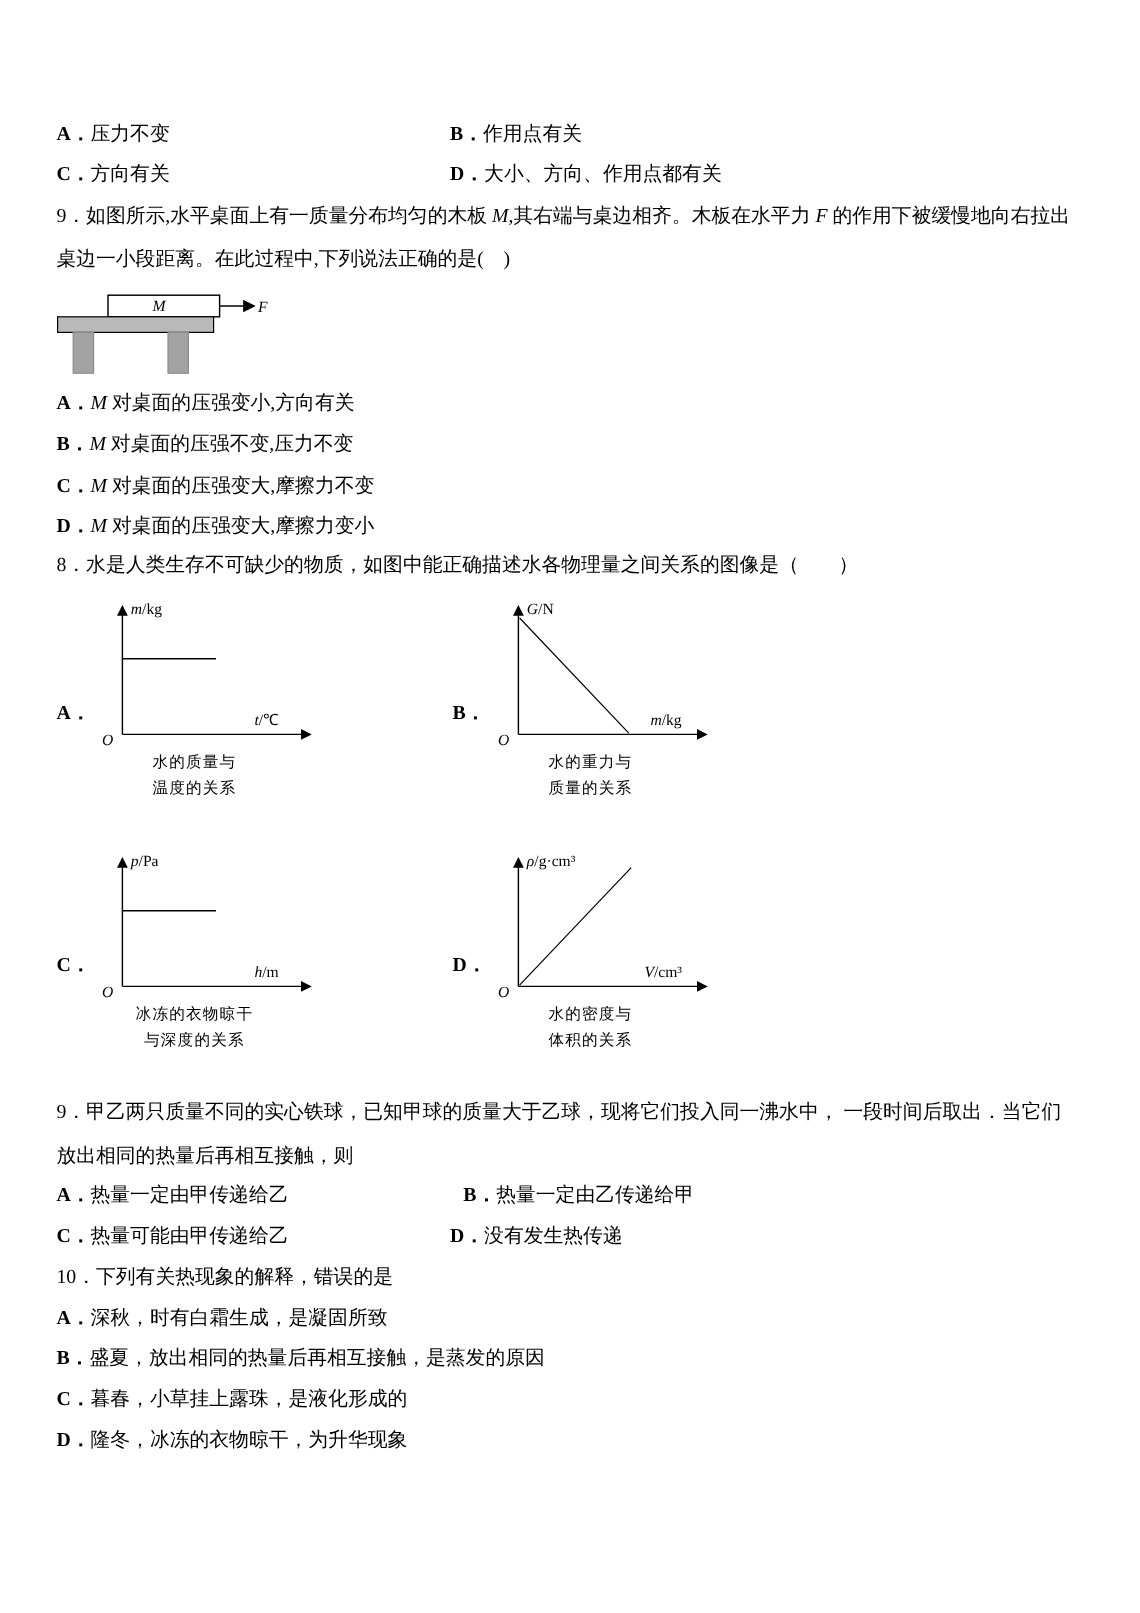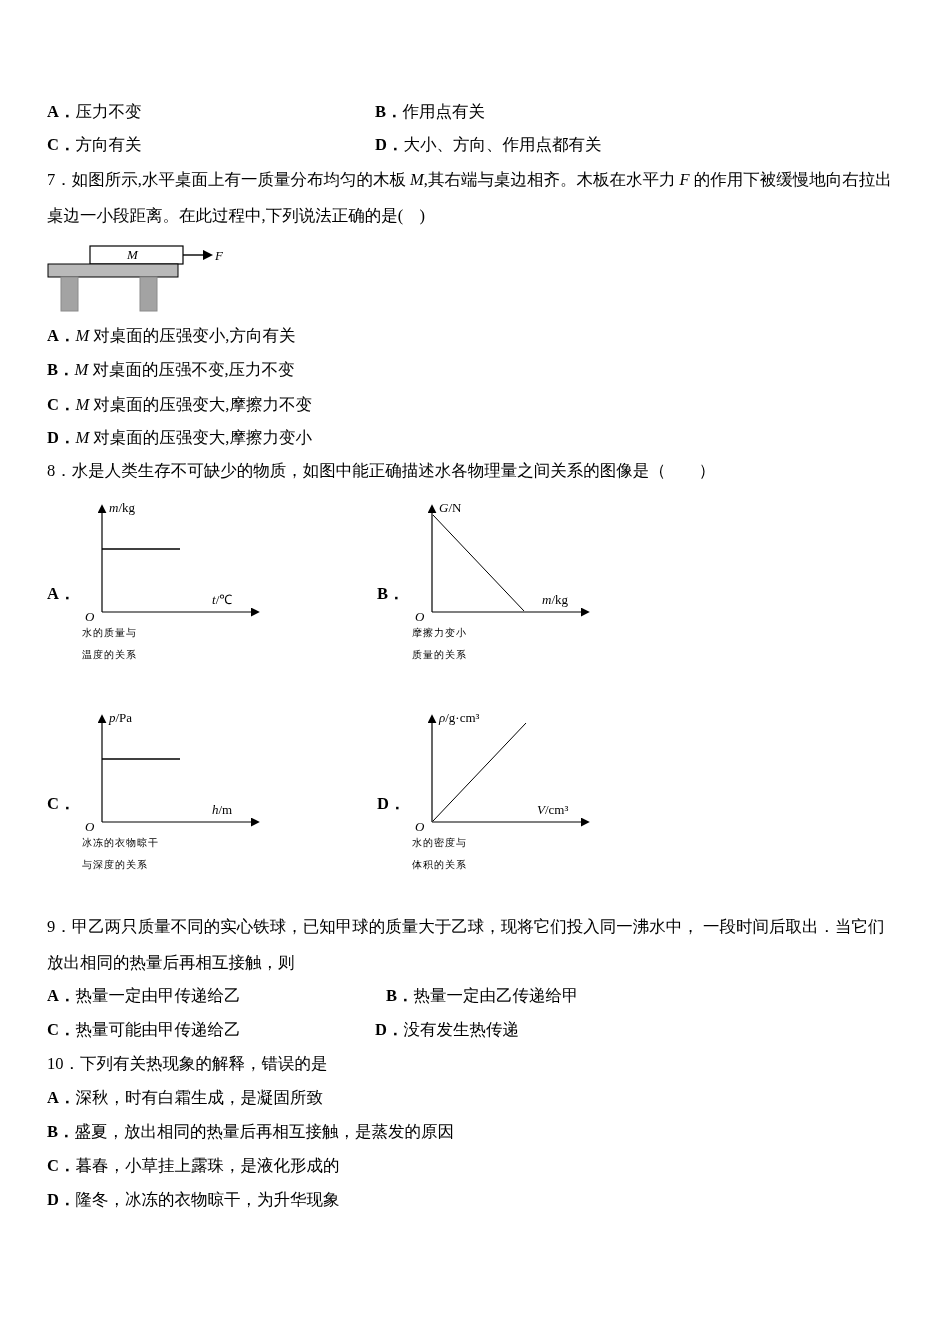--- a/index.html
+++ b/index.html
@@ -8,21 +8,21 @@
     width:950px;height:1344px;
     background:#ffffff;
     color:#000;
     font-family:"Liberation Serif", serif;
     font-size:16.5px;
     overflow:hidden;
   }
   .t{position:absolute;white-space:pre;line-height:1.25;}
   .lbl{font-weight:bold;}
   .it{font-style:italic;font-family:"Liberation Serif", serif;}
-  .cap{position:absolute;text-align:left;font-size:10px;letter-spacing:1px;font-family:"Liberation Serif", serif;}
+  .cap{position:absolute;text-align:center;font-size:13px;letter-spacing:1px;font-family:"Liberation Serif", serif;}
   svg{position:absolute;overflow:visible;}
   svg text{font-family:"Liberation Serif", serif;font-size:13px;fill:#000;}
   svg .sv-it{font-style:italic;}
   .gletter{position:absolute;font-weight:bold;font-size:16.5px;}
 </style>
 </head>
 <body>
 
 <div class="page">
 
@@ -32,21 +32,21 @@
         <path d="M0,0 L10,5 L0,10 Z" fill="#000"></path>
       </marker>
     </defs>
   </svg>
 
   <div class="t" style="left:47px;top:102px"><span class="lbl">A．</span><span>压力不变</span></div>
   <div class="t" style="left:375px;top:102px"><span class="lbl">B．</span><span>作用点有关</span></div>
   <div class="t" style="left:47px;top:135px"><span class="lbl">C．</span><span>方向有关</span></div>
   <div class="t" style="left:375px;top:135px"><span class="lbl">D．</span><span>大小、方向、作用点都有关</span></div>
 
-  <div class="t" style="left:47px;top:170px"><span>7．如图所示,水平桌面上有一质量分布均匀的木板 </span><span class="it">M</span><span>,其右端与桌边相齐。木板在水平力 </span><span class="it">F</span><span> 的作用下被缓慢地向右拉出</span></div>
+  <div class="t" style="left:47px;top:170px"><span>9．如图所示,水平桌面上有一质量分布均匀的木板 </span><span class="it">M</span><span>,其右端与桌边相齐。木板在水平力 </span><span class="it">F</span><span> 的作用下被缓慢地向右拉出</span></div>
   <div class="t" style="left:47px;top:206px">桌边一小段距离。在此过程中,下列说法正确的是(　)</div>
 
   <svg style="left:45px;top:238px" width="180" height="82" viewBox="0 0 180 82">
     <rect x="45" y="8" width="93" height="18" fill="#ffffff" stroke="#000" stroke-width="1.2"></rect>
     <text x="82" y="21" class="sv-it" font-size="12">M</text>
     <line x1="138" y1="17" x2="166" y2="17" stroke="#000" stroke-width="1.4" marker-end="url(#ah)"></line>
     <text x="170" y="22" class="sv-it" font-size="12">F</text>
     <rect x="3" y="26" width="130" height="13" fill="#b9b9b9" stroke="#000" stroke-width="1"></rect>
     <rect x="16" y="39" width="17" height="34" fill="#a3a3a3" stroke="#8a8a8a" stroke-width="1"></rect>
     <rect x="95" y="39" width="17" height="34" fill="#a3a3a3" stroke="#8a8a8a" stroke-width="1"></rect>
@@ -73,21 +73,21 @@
 
   <div class="gletter" style="left:377px;top:583px">B．</div>
   <svg style="left:402px;top:497px" width="200" height="125" viewBox="0 0 200 125">
     <line x1="30" y1="115" x2="30" y2="9" stroke="#000" stroke-width="1.2" marker-end="url(#ah)"></line>
     <line x1="30" y1="115" x2="186" y2="115" stroke="#000" stroke-width="1.2" marker-end="url(#ah)"></line>
     <line x1="31" y1="18" x2="122" y2="114" stroke="#000" stroke-width="1"></line>
     <text x="37" y="15"><tspan class="sv-it">G</tspan><tspan>/N</tspan></text>
     <text x="140" y="107"><tspan class="sv-it">m</tspan><tspan>/kg</tspan></text>
     <text x="13" y="124" class="sv-it">O</text>
   </svg>
-  <div class="cap" style="left:412px;top:626px;width:160px">摩擦力变小</div>
+  <div class="cap" style="left:412px;top:626px;width:160px">水的重力与</div>
   <div class="cap" style="left:412px;top:648px;width:160px">质量的关系</div>
 
   <div class="gletter" style="left:47px;top:793px">C．</div>
   <svg style="left:72px;top:707px" width="200" height="125" viewBox="0 0 200 125">
     <line x1="30" y1="115" x2="30" y2="9" stroke="#000" stroke-width="1.2" marker-end="url(#ah)"></line>
     <line x1="30" y1="115" x2="186" y2="115" stroke="#000" stroke-width="1.2" marker-end="url(#ah)"></line>
     <line x1="30" y1="52" x2="108" y2="52" stroke="#000" stroke-width="1.3"></line>
     <text x="37" y="15"><tspan class="sv-it">p</tspan><tspan>/Pa</tspan></text>
     <text x="140" y="107"><tspan class="sv-it">h</tspan><tspan>/m</tspan></text>
     <text x="13" y="124" class="sv-it">O</text>

